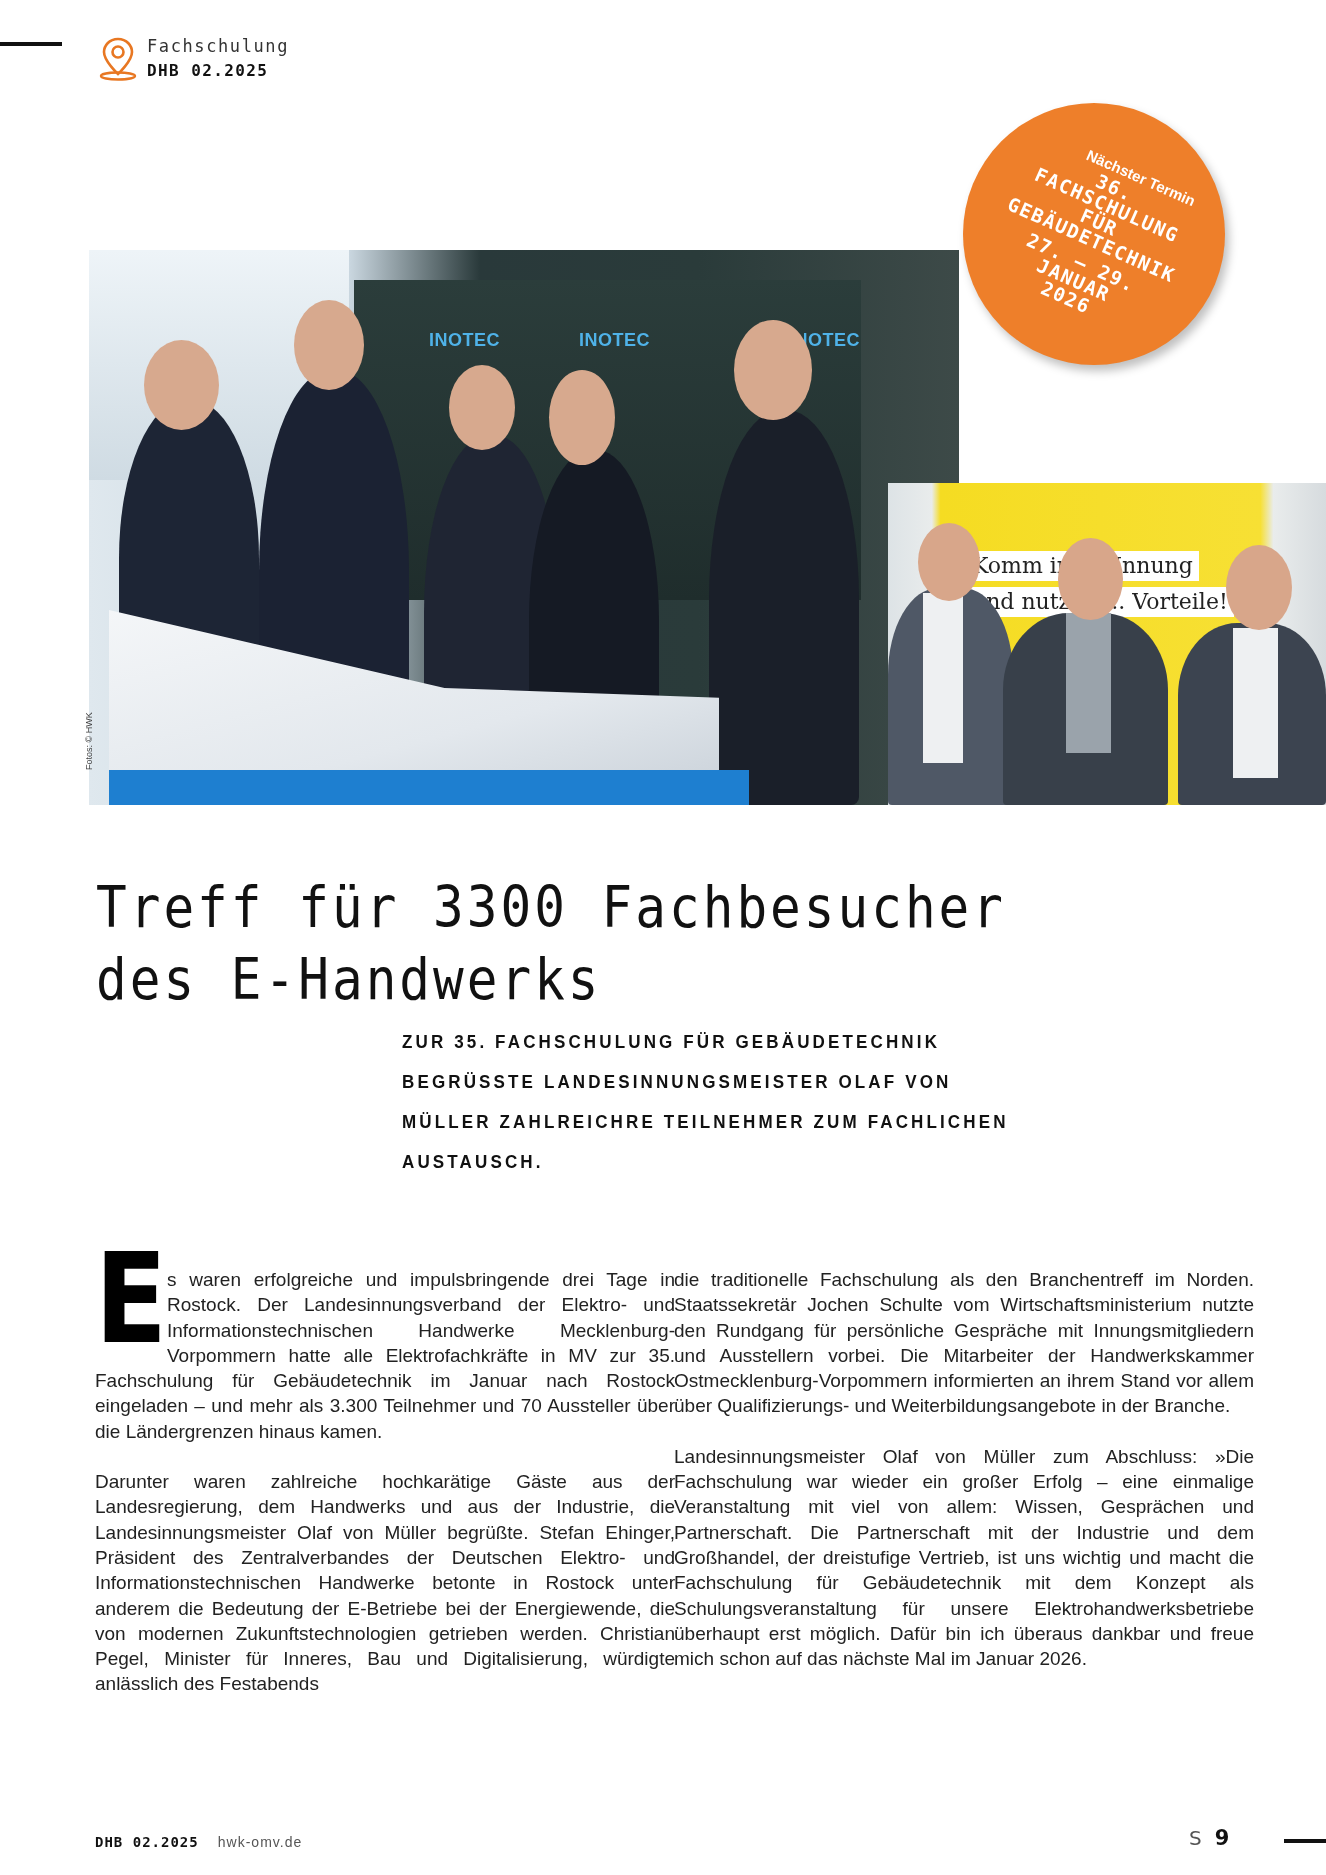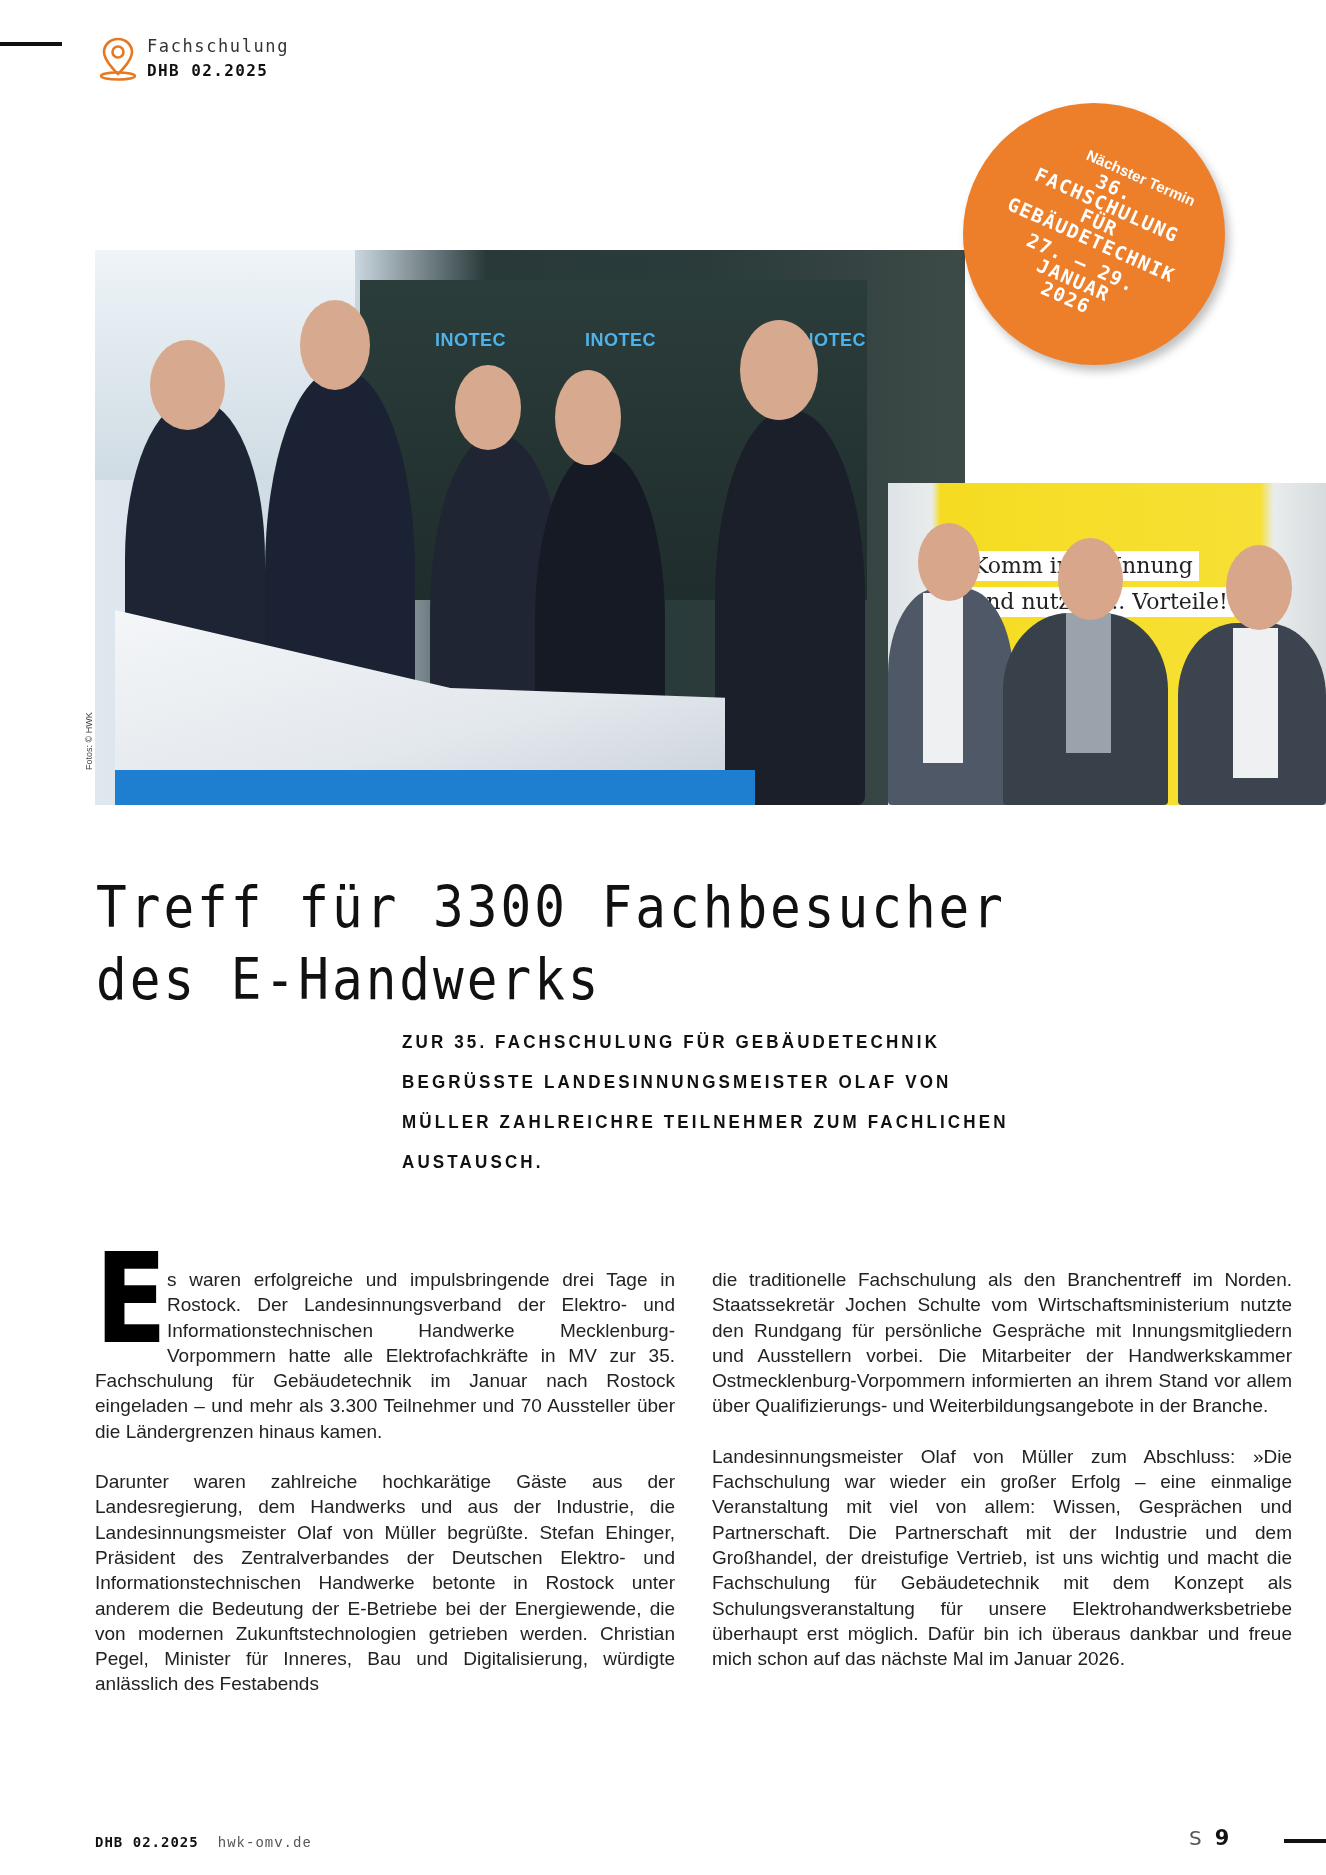--- a/index.html
+++ b/index.html
@@ -12,21 +12,21 @@
   .rule-bottom-right { left:1284px; top:1839px; width:42px; }
   .header { position:absolute; left:98px; top:34px; height:50px; }
   .pin-icon { position:absolute; left:0; top:2px; width:40px; height:46px; }
   .kicker { position:absolute; left:49px; top:2px; font-family:"DejaVu Sans Mono", monospace; font-size:17px;
             letter-spacing:1.6px; color:#333; white-space:nowrap; }
   .issue { position:absolute; left:49px; top:27px; font-family:"DejaVu Sans Mono", monospace; font-weight:bold;
            font-size:16px; letter-spacing:1.4px; color:#111; white-space:nowrap; }
 
   
   .photo { position:absolute; overflow:hidden; }
-  .photo-main { left:95px; top:250px; width:870px; height:555px;
+  .photo-main { left:89px; top:250px; width:870px; height:555px;
     background:
       linear-gradient(180deg, rgba(255,255,255,0) 60%, rgba(255,255,255,0.0) 100%),
       linear-gradient(90deg,#dfe8ee 0%, #c9d6df 30%, #29393a 45%, #2a3b3a 70%, #3d4a48 100%); }
   .photo-main .window { position:absolute; left:0; top:0; width:260px; height:230px;
     background:linear-gradient(180deg,#eef4f8,#cfdbe3); }
   .photo-main .booth { position:absolute; left:265px; top:30px; width:507px; height:320px;
     background:linear-gradient(180deg,#2b3d3b,#1f2d2c); }
   .photo-main .booth-label { position:absolute; top:50px; color:#4fb2e8; font-family:"Liberation Sans", sans-serif;
     font-weight:bold; font-size:18px; letter-spacing:0.5px; }
   .photo-main .counter { position:absolute; left:20px; top:360px; width:610px; height:195px;
@@ -59,28 +59,28 @@
   .headline { position:absolute; left:96px; top:872px; width:1100px; font-family:"DejaVu Sans Mono", monospace;
               font-size:51px; line-height:64px; letter-spacing:3px; color:#111; font-weight:normal; margin:0; transform:scaleY(1.12); transform-origin:top left; }
   .lead { position:absolute; left:402px; top:1022px; width:700px; font-family:"Liberation Sans", sans-serif;
           font-weight:bold; font-size:18.5px; line-height:40px; letter-spacing:3.4px; color:#111; margin:0; transform:scaleX(0.92); transform-origin:left top; }
 
   
   .col { position:absolute; width:580px; font-family:"Liberation Sans", sans-serif; font-size:19px; line-height:25.3px;
          color:#222; text-align:justify; hyphens:manual; }
   .col p { margin:0 0 25px 0; }
   .col-left { left:95px; top:1267px; }
-  .col-right { left:712px; top:1267px; }
+  .col-right { left:674px; top:1267px; }
   .dropcap { float:left; font-family:"DejaVu Sans", sans-serif; font-weight:bold; font-size:124px; line-height:96px;
              height:96px; margin:-16px 10px 0 0; color:#000; transform:scaleX(0.85); transform-origin:left; width:62px; }
 
   
   .footer-left { position:absolute; left:95px; top:1832px; white-space:nowrap; }
   .footer-issue { font-family:"DejaVu Sans Mono", monospace; font-weight:bold; font-size:14px; letter-spacing:1px; color:#111; }
-  .footer-url { font-family:Liberation Mono, monospace; font-size:14px; letter-spacing:1px; color:#555; margin-left:14px; }
+  .footer-url { font-family:Liberation Sans, sans-serif; font-size:14px; letter-spacing:1px; color:#555; margin-left:14px; }
   .footer-right { position:absolute; left:1189px; top:1826px; white-space:nowrap; }
   .page-prefix { font-family:"DejaVu Sans", sans-serif; font-size:20px; color:#555; }
   .page-num { font-family:"DejaVu Sans", sans-serif; font-weight:bold; font-size:21px; color:#111; margin-left:8px; }
 </style>
 </head>
 <body>
 
 <div class="rule rule-top-left"></div>
 
 <div class="header">

